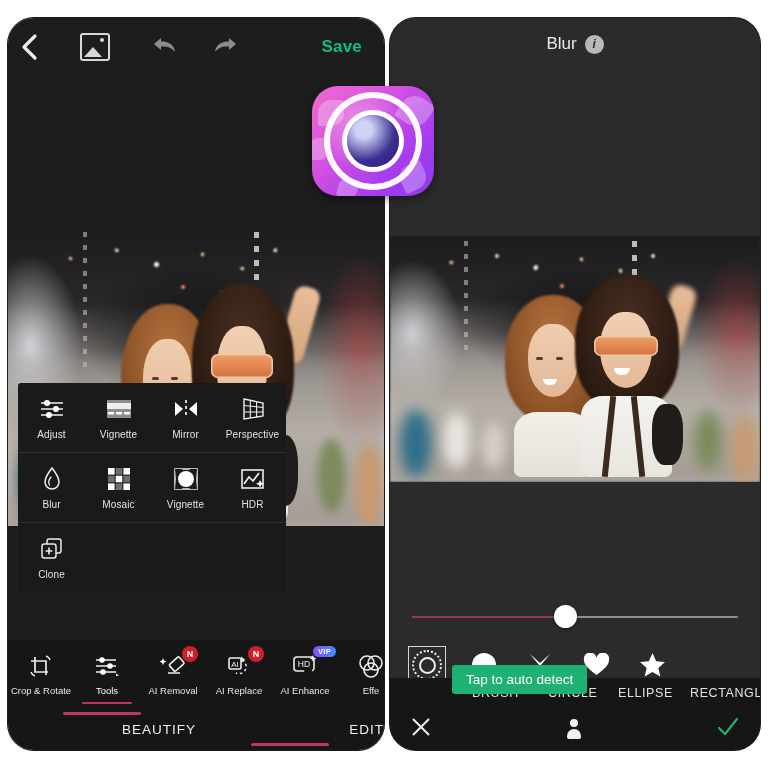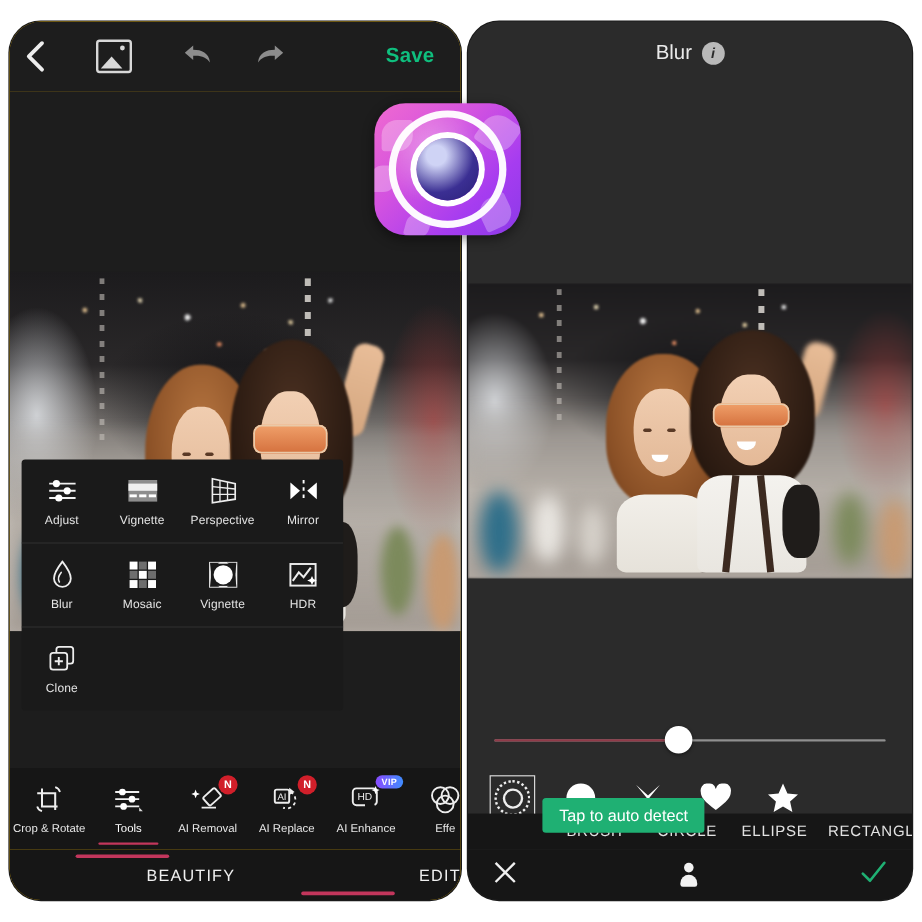--- a/index.html
+++ b/index.html
@@ -351,39 +351,39 @@
               <rect x="2" y="6" width="24" height="6" fill="#efefef"></rect>
               <rect x="3" y="15" width="6" height="2.4" fill="#fff"></rect>
                 <rect x="11" y="15" width="6" height="2.4" fill="#fff"></rect>
                 <rect x="19" y="15" width="6" height="2.4" fill="#fff"></rect>
             </svg>
           </span>
           <span class="tg-lb">Vignette</span>
         </div>
         <div class="tg-cell">
           <span class="tg-ic">
+            <svg width="28" height="22" viewBox="0 0 28 22">
+              <polygon points="3,4 11,11 3,18" fill="#fff"></polygon>
+              <polygon points="25,4 17,11 25,18" fill="#fff"></polygon>
+              <line x1="14" y1="2" x2="14" y2="20" stroke="#fff" stroke-width="1.6" stroke-dasharray="3,3"></line>
+            </svg>
+          </span>
+          <span class="tg-lb">Mirror</span>
+        </div>
+        <div class="tg-cell">
+          <span class="tg-ic">
             <svg width="26" height="24" viewBox="0 0 26 24">
               <path d="M4,2 L23,6 L23,19 L4,22 Z" fill="none" stroke="#ededed" stroke-width="1.4"></path>
               <line x1="10.3" y1="3.3" x2="10.3" y2="21" stroke="#ededed" stroke-width="1.1"></line>
               <line x1="16.6" y1="4.7" x2="16.6" y2="20" stroke="#ededed" stroke-width="1.1"></line>
               <line x1="4" y1="8.5" x2="23" y2="10.5" stroke="#ededed" stroke-width="1.1"></line>
               <line x1="4" y1="15" x2="23" y2="15" stroke="#ededed" stroke-width="1.1"></line>
             </svg>
           </span>
           <span class="tg-lb">Perspective</span>
-        </div>
-        <div class="tg-cell">
-          <span class="tg-ic">
-            <svg width="28" height="22" viewBox="0 0 28 22">
-              <polygon points="3,4 11,11 3,18" fill="#fff"></polygon>
-              <polygon points="25,4 17,11 25,18" fill="#fff"></polygon>
-              <line x1="14" y1="2" x2="14" y2="20" stroke="#fff" stroke-width="1.6" stroke-dasharray="3,3"></line>
-            </svg>
-          </span>
-          <span class="tg-lb">Mirror</span>
         </div>
       </div>
       <div class="tg-row">
         <div class="tg-cell">
           <span class="tg-ic">
             <svg width="20" height="26" viewBox="0 0 20 26">
               <path d="M10,2 C10,2 3,11 3,16 a7,7 0 0 0 14,0 C17,11 10,2 10,2 Z" fill="none" stroke="#ededed" stroke-width="1.5"></path>
               <path d="M9,11 C6.5,14 6,16.5 7.5,19" fill="none" stroke="#ededed" stroke-width="1.3" stroke-linecap="round"></path>
             </svg>
           </span>

